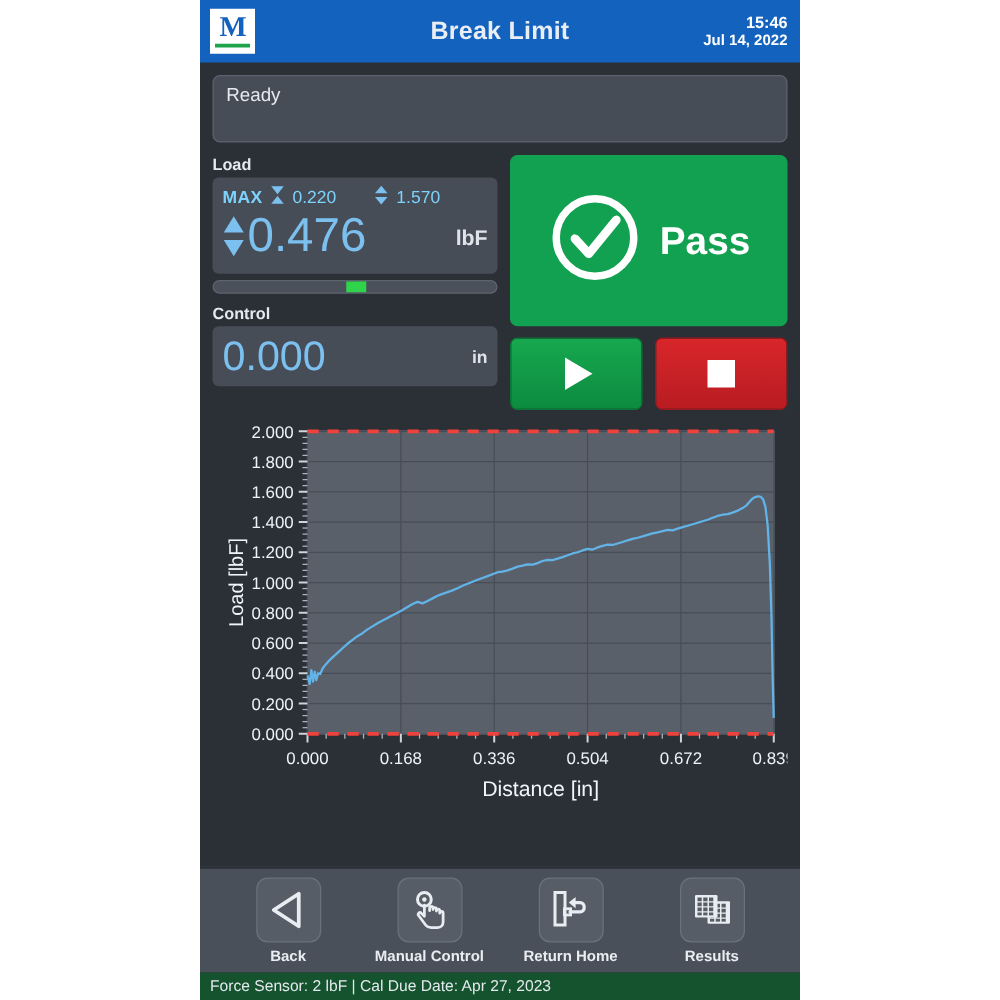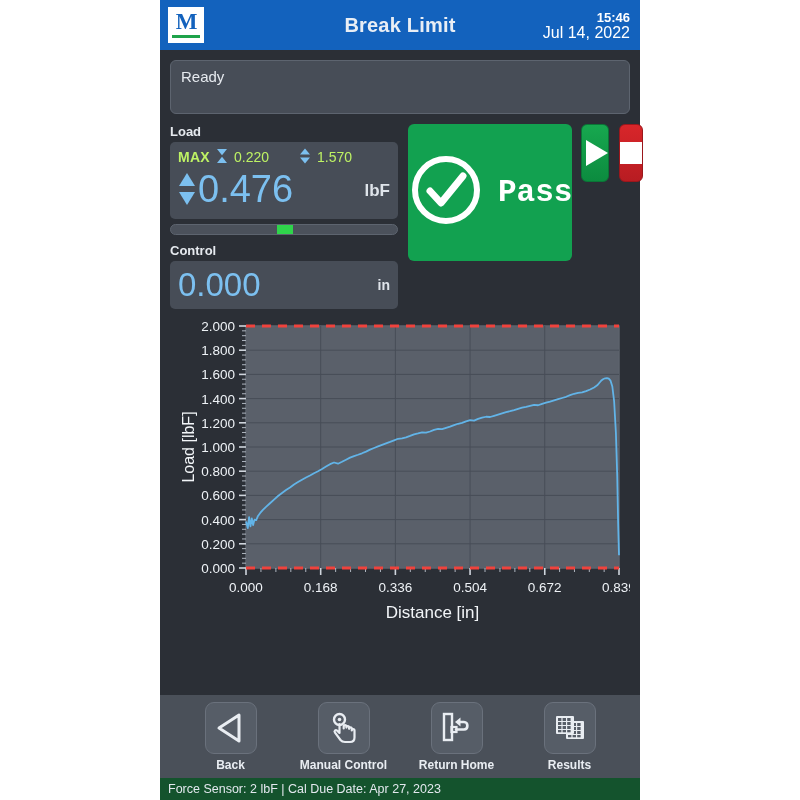--- a/index.html
+++ b/index.html
@@ -7,36 +7,36 @@
   .device{position:absolute;left:160px;top:0;width:480px;height:800px;background:#2b2f36;display:flex;flex-direction:column;}
 
   
   .header{height:50px;background:#1362bd;display:flex;align-items:center;position:relative;flex:0 0 auto;}
   .logo{width:36px;height:36px;margin-left:8px;background:#ffffff;display:flex;flex-direction:column;align-items:center;justify-content:flex-start;padding-top:2px;box-sizing:border-box;}
   .logo .m{font-size:23px;font-weight:bold;color:#1362bd;line-height:25px;font-family:"Liberation Serif",serif;letter-spacing:-1px;}
   .logo .bar{width:28px;height:3px;background:#1ea34a;margin-top:1px;}
   .title{position:absolute;left:0;right:0;text-align:center;font-size:20px;font-weight:bold;color:#e9eef5;letter-spacing:.2px;}
   .clock{margin-left:auto;margin-right:10px;text-align:right;line-height:15px;z-index:2;}
   .clock .t{font-size:13px;font-weight:bold;color:#ffffff;}
-  .clock .d{font-size:16px;font-weight:normal;color:#ffffff;}
+  .clock .d{font-size:12px;font-weight:bold;color:#ffffff;}
 
   
   .content{flex:1 1 auto;padding:0 10px;box-sizing:border-box;position:relative;}
 
   .status-box{margin-top:10px;height:54px;background:#474d57;border:1px solid #5d646f;border-radius:6px;box-sizing:border-box;padding:7px 10px;}
   .status-box .txt{font-size:15px;color:#e6eaef;}
 
   .panels{display:flex;margin-top:10px;gap:10px;}
   .left-col{width:228px;flex:0 0 auto;}
-  .right-col{flex:1 1 auto;display:flex;gap:9px;font-family:Liberation Mono, monospace;}
+  .right-col{flex:1 1 auto;display:flex;flex-direction:column;gap:9px;}
 
   .sec-label{font-size:13px;font-weight:bold;color:#e6eaef;margin-bottom:3px;}
 
   .load-box{background:#474d57;border-radius:5px;padding:5px 8px 4px 8px;box-sizing:border-box;}
-  .maxrow{display:flex;align-items:center;gap:6px;font-size:14px;color:#bef264;height:20px;}
+  .maxrow{display:flex;align-items:center;gap:6px;font-size:14px;color:#7dd3fc;height:20px;}
   .maxrow .lbl{font-weight:bold;letter-spacing:.3px;}
   .maxrow .val{font-size:14px;}
   .bigrow{display:flex;align-items:baseline;height:48px;}
   .bigrow .arrow{margin-right:2px;align-self:center;}
   .bignum{font-size:38px;color:#7cc0f0;line-height:44px;font-weight:normal;}
   .unit{margin-left:auto;font-size:17px;color:#dfe4ea;font-weight:bold;align-self:center;}
 
   .progress{margin-top:5px;height:11px;background:#4b515b;border:1px solid #5d646f;border-radius:6px;position:relative;box-sizing:border-box;overflow:hidden;}
   .progress .fill{position:absolute;top:0;bottom:0;background:#2fd44b;}
 

